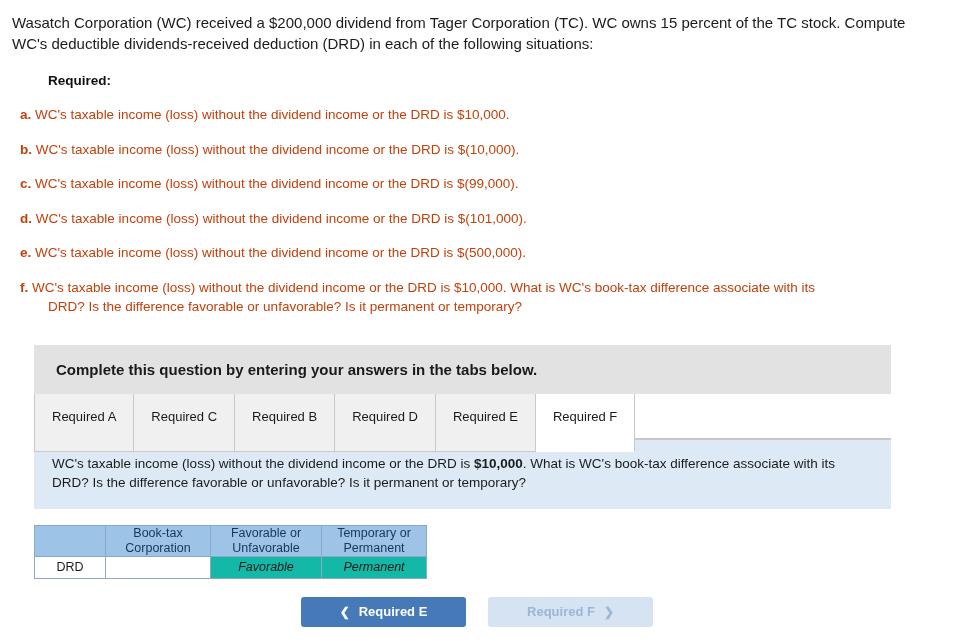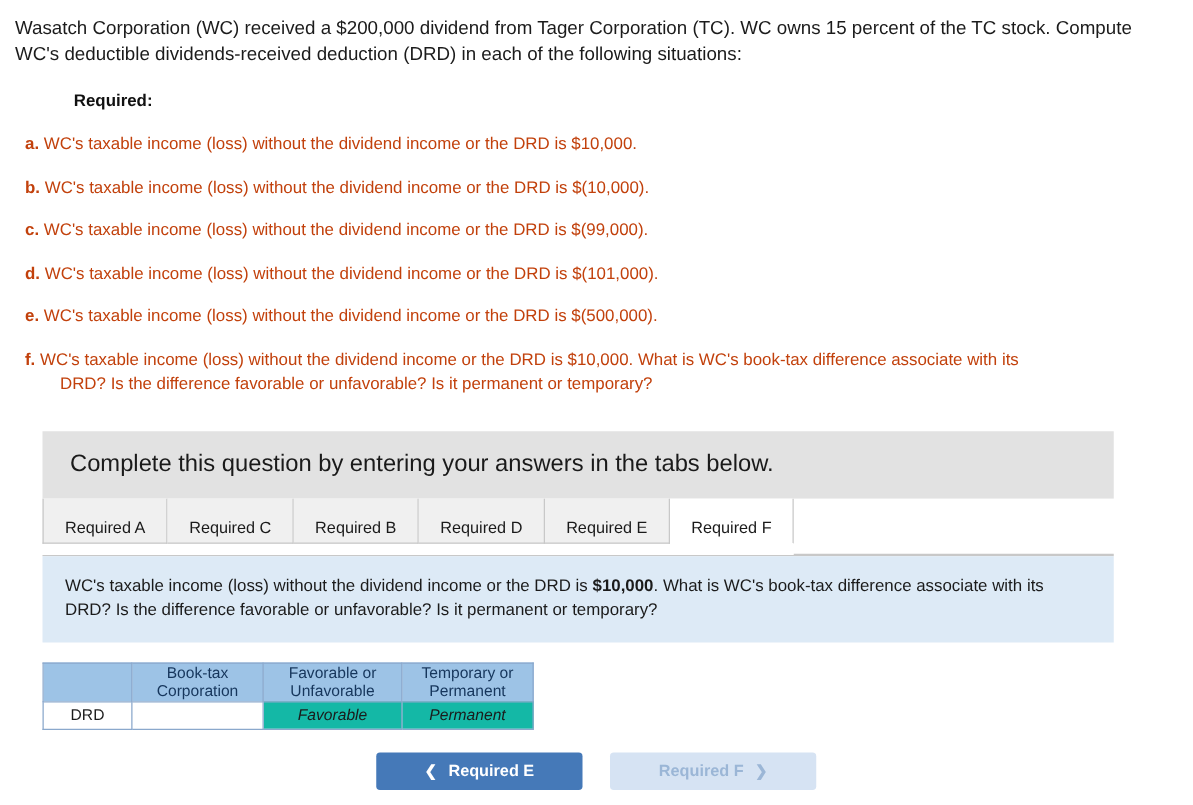--- a/index.html
+++ b/index.html
@@ -24,21 +24,21 @@
   .prompt {
     font-size: 15px;
     line-height: 1.42;
     color: #1b1b1b;
     margin: 2px 0 0 0;
     max-width: 935px;
   }
   .required-label {
     font-weight: bold;
     font-size: 13.5px;
-    margin: 18px 0 0 15px;
+    margin: 18px 0 0 4px;
     color: #111;
     padding-left: 32px;
   }
   .situations {
     margin-top: 10px;
   }
   .sit {
     font-size: 13.5px;
     line-height: 1.45;
     margin: 0 0 0 0;
@@ -59,34 +59,34 @@
     padding-left: 14px;
   }
 
   .panel {
     margin: 20px 10px 0 22px;
     width: 857px;
   }
   .panel-head {
     background: #e2e2e2;
     padding: 16px 12px 16px 22px;
-    font-weight: normal;
-    font-size: 19px;
+    font-weight: bold;
+    font-size: 15px;
     color: #1a1a1a;
   }
   .tabs {
     display: flex;
     border-bottom: 1px solid #c8c8c8;
     background: #ffffff;
     height: 46px;
     box-sizing: border-box;
   }
   .tab {
     padding: 0 17px;
-    height: 36px;
+    height: 58px;
     line-height: 46px;
     font-size: 13px;
     color: #1a1a1a;
     background: #f0f0f0;
     border-right: 1px solid #c8c8c8;
     border-bottom: 1px solid #c8c8c8;
     box-sizing: border-box;
     cursor: pointer;
     white-space: nowrap;
   }

